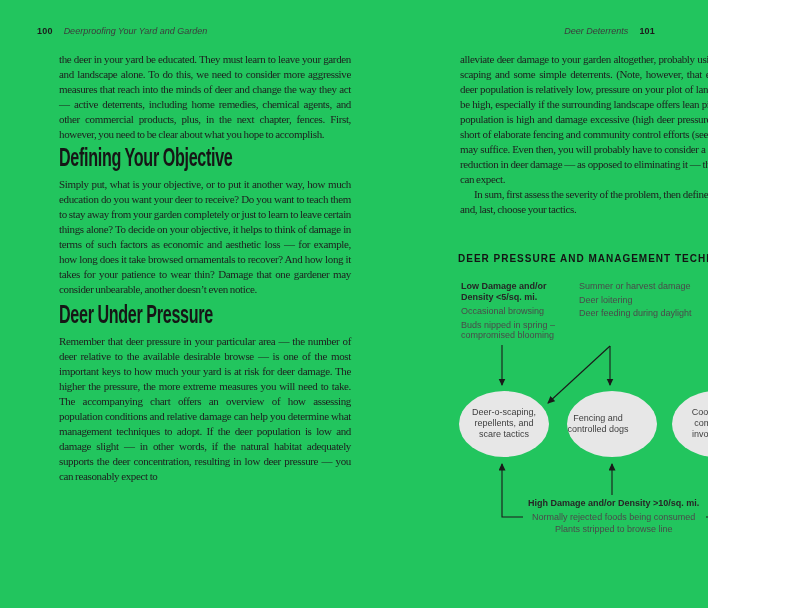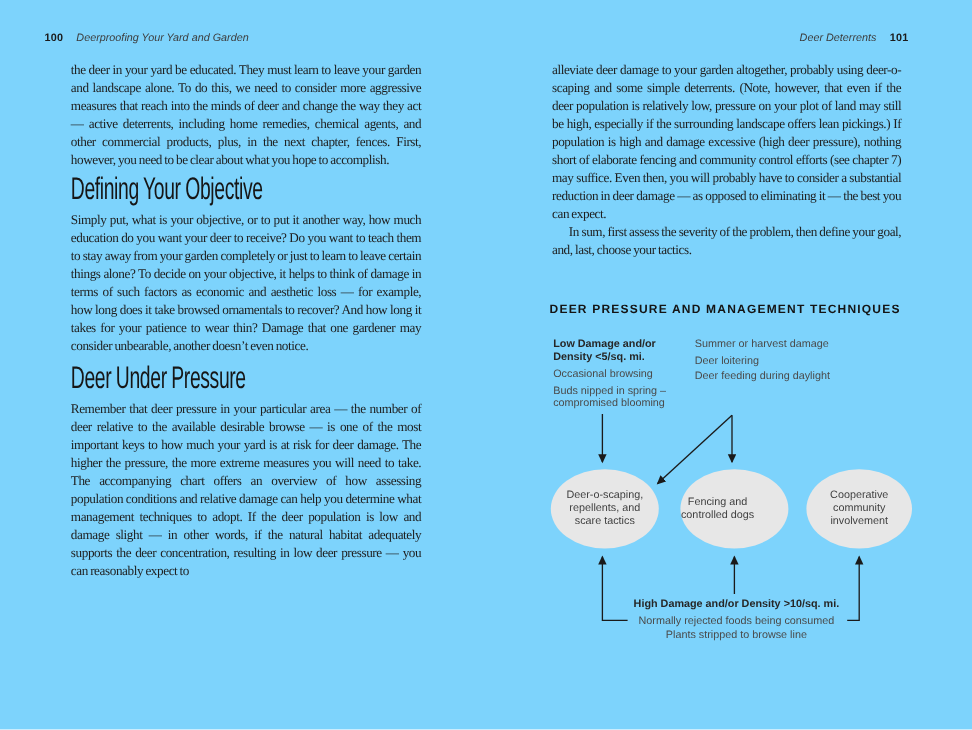--- a/index.html
+++ b/index.html
@@ -1,17 +1,17 @@
 <!DOCTYPE html>
 <html><head>
 <meta charset="utf-8">
 <style>
   html,body { margin:0; padding:0; background:#ffffff; }
   .canvas {
-    position:relative; width:810px; height:608px; background:#7dd3fc;
+    position:relative; width:708px; height:608px; background:#22c55e;
     font-family:"Liberation Sans", sans-serif; overflow:hidden;
   }
 
   
   .rh { position:absolute; top:25px; font-size:9px; line-height:12px; color:#3c3c3c; white-space:nowrap; }
   .rh-left { left:37px; }
   .rh-right { right:53px; text-align:right; }
   .folio { font-weight:bold; color:#1b1b1b; letter-spacing:.2px; }
   .rh-title { font-style:italic; color:#3c3c3c; }
   .rh-left .folio { margin-right:11px; }
@@ -23,21 +23,21 @@
     font-family:"Liberation Serif", serif; font-size:11px; line-height:15px;
     letter-spacing:-0.35px; word-spacing:-0.5px;
     color:#1e1e1e; text-align:justify;
   }
   .col-left  { left:59px; }
   .col-right { left:460px; width:291px; }
   .bodycol p { margin:0; }
   .indent { text-indent:14px; }
 
   
-  h2.sect { margin:2px 0 7px 0; height:26px; line-height:26px; font-weight:400; }
+  h2.sect { margin:2px 0 7px 0; height:26px; line-height:26px; font-weight:700; }
   h2.sect .cond {
     display:inline-block; transform:scaleX(0.62); transform-origin:0 50%;
     font-size:26px; letter-spacing:-0.5px; color:#161616; white-space:nowrap;
     font-family:"Liberation Sans", sans-serif;
   }
   h2.h2b { margin-top:4px; }
 
   
   .diagram { position:absolute; left:458px; top:254px; width:302px; height:300px; font-size:9px; line-height:10.5px; }
   .dg-title {

